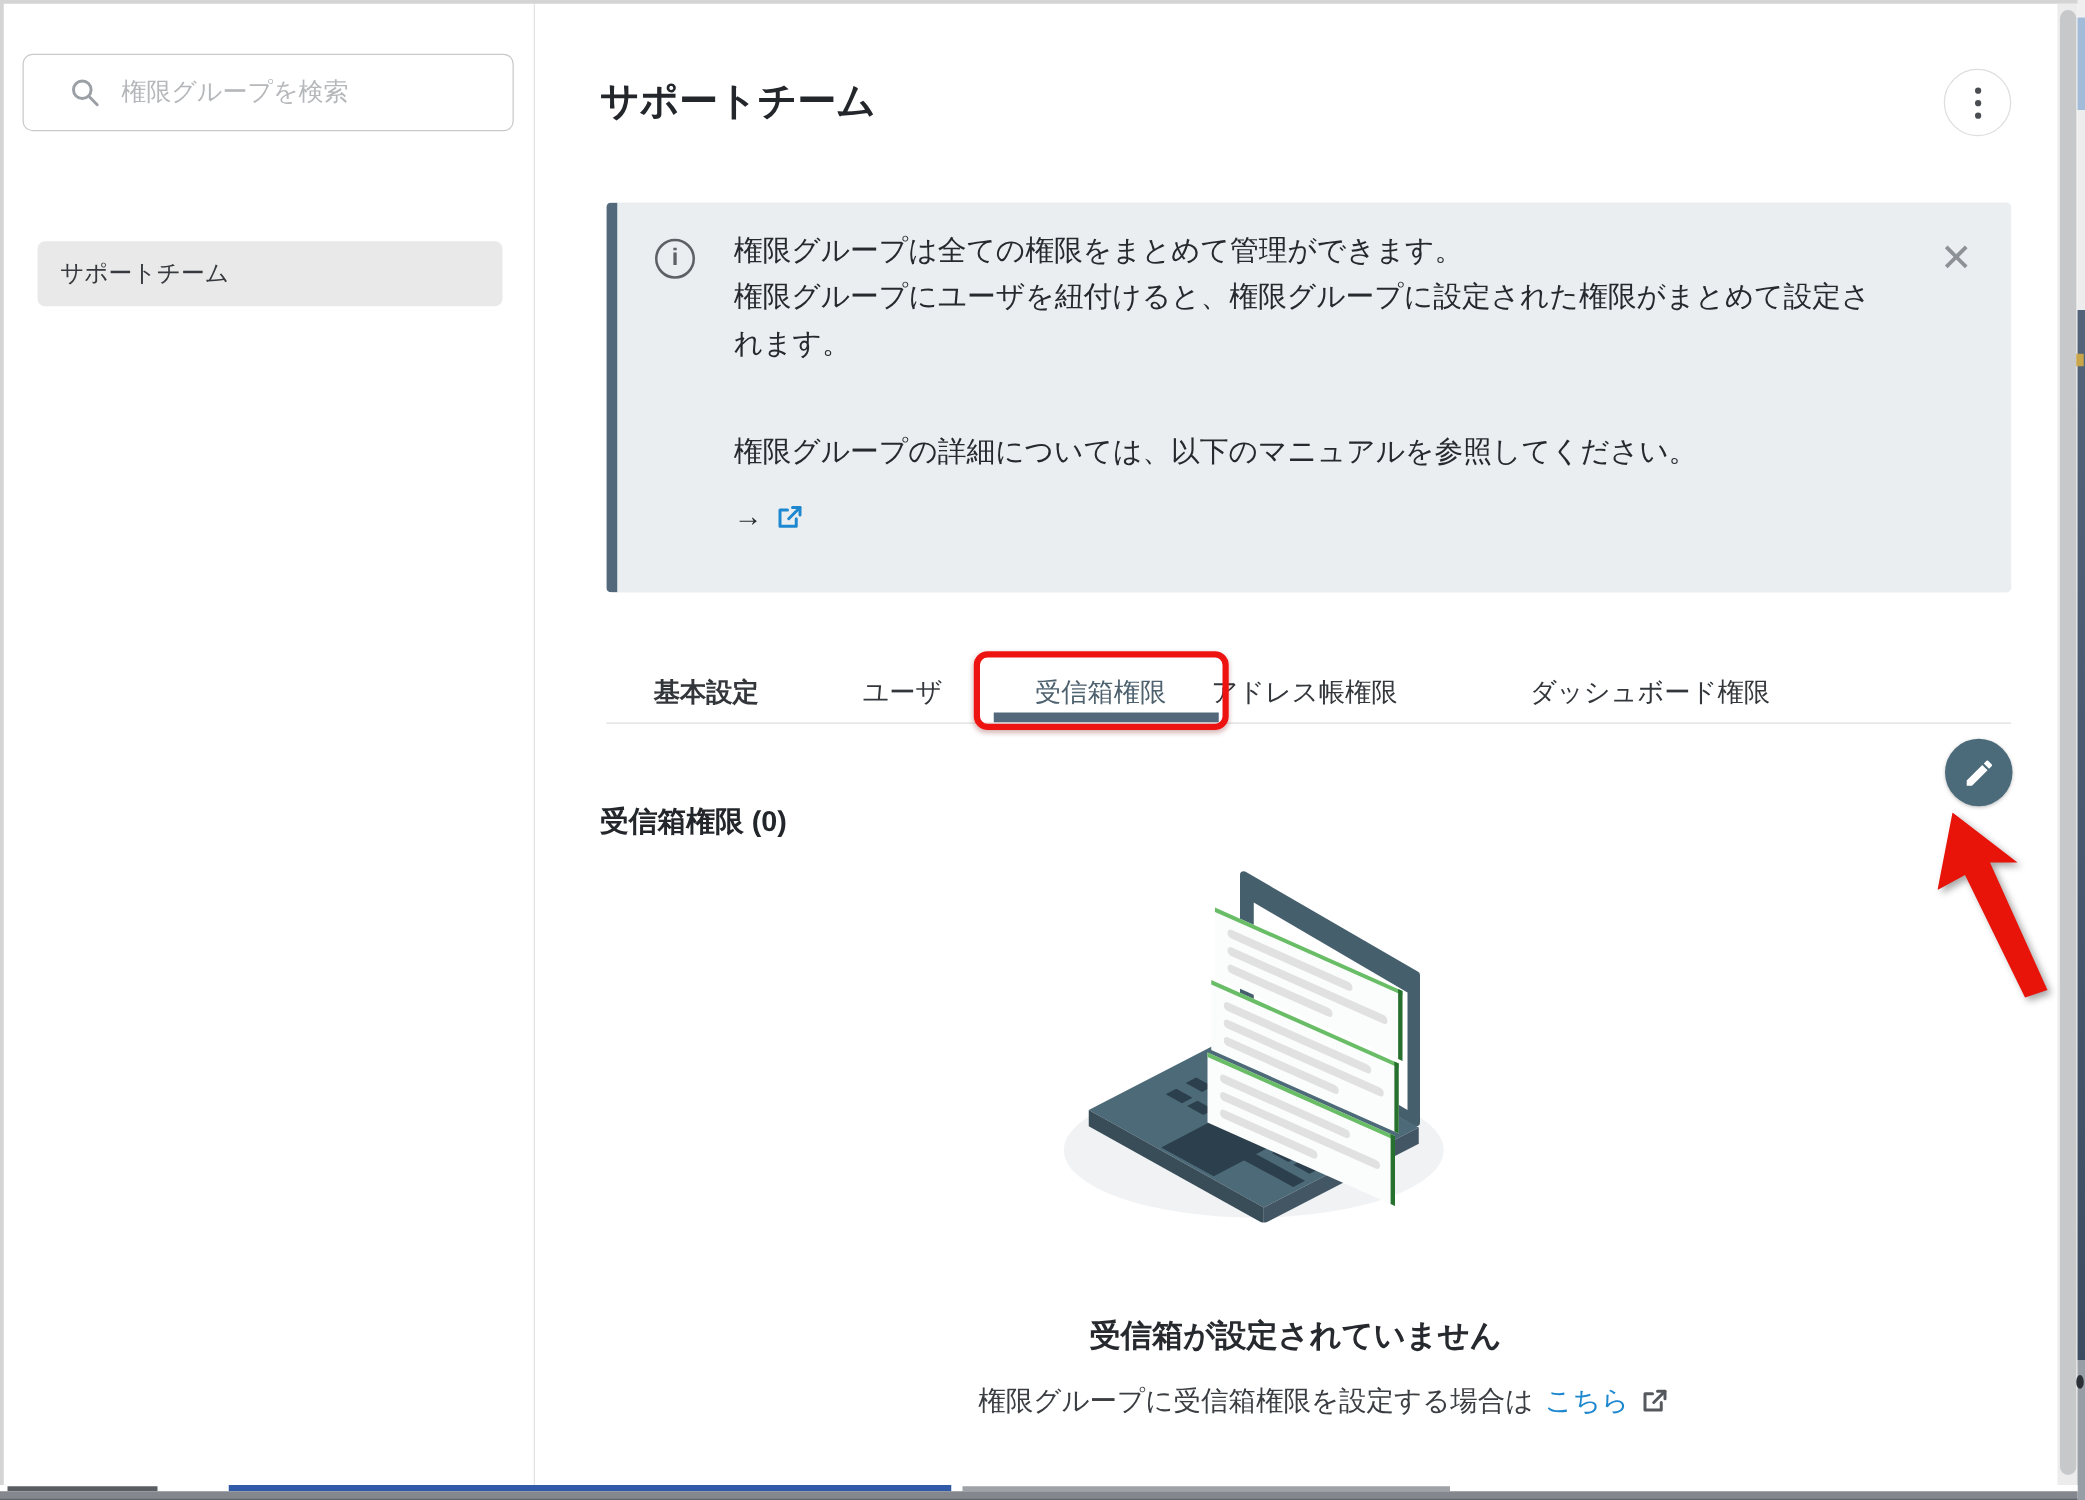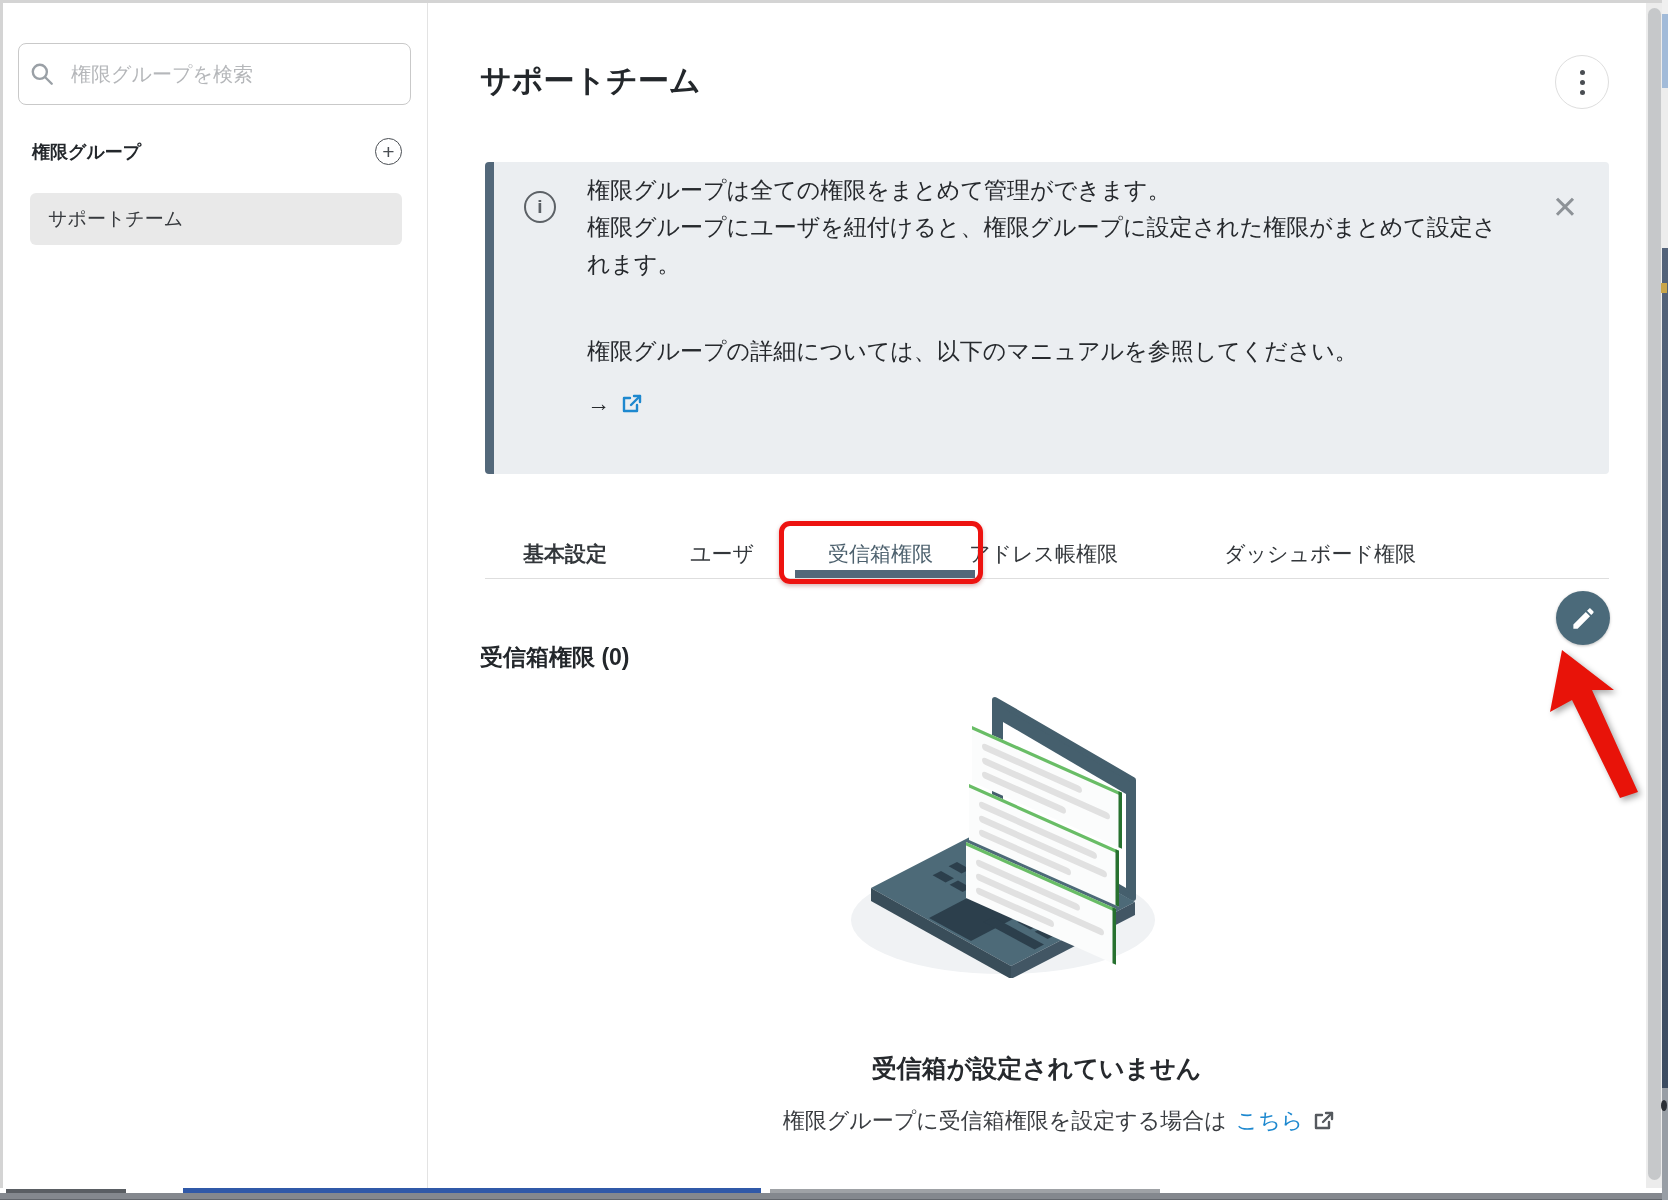--- a/index.html
+++ b/index.html
@@ -7,21 +7,21 @@
         font-family:"Liberation Sans","DejaVu Sans",sans-serif;color:#26292d;}
   .abs{position:absolute;}
 
   
   .edge-top{left:0;top:0;width:1668px;height:3px;background:#d4d4d4;}
   .edge-left{left:0;top:0;width:3px;height:1193px;background:#d4d4d4;}
   .sidebar-divider{left:427px;top:3px;width:1px;height:1190px;background:#e3e3e3;}
 
   
   .search-box{left:18px;top:43px;width:393px;height:62px;border:1px solid #c9c9c9;border-radius:8px;
-              display:flex;align-items:center;gap:14px;padding-left:10px;box-sizing:border-box;background:#fff;}
+              display:flex;align-items:center;gap:14px;padding-left:36px;box-sizing:border-box;background:#fff;}
   .search-box input{border:none;outline:none;font-size:20px;color:#36393d;width:280px;background:transparent;
                     font-family:inherit;}
   .search-box input::placeholder{color:#b5b7ba;}
   .side-head{left:32px;top:138px;width:370px;display:flex;justify-content:space-between;align-items:center;}
   .side-head .t{font-size:18px;font-weight:bold;color:#23272b;}
   .plus-btn{width:27px;height:27px;border:1.8px solid #4a4e53;border-radius:50%;box-sizing:border-box;
             display:flex;align-items:center;justify-content:center;font-size:21px;color:#4a4e53;line-height:1;
             background:#fff;cursor:pointer;}
   .side-item{left:30px;top:193px;width:372px;height:52px;background:#e9e9e9;border-radius:6px;
              display:flex;align-items:center;padding-left:18px;box-sizing:border-box;font-size:19px;color:#36393d;}
@@ -32,21 +32,21 @@
              box-sizing:border-box;background:#fff;display:flex;flex-direction:column;align-items:center;
              justify-content:center;gap:5px;cursor:pointer;}
   .kebab-btn i{width:5px;height:5px;border-radius:50%;background:#4a4e53;}
 
   
   .banner{left:485px;top:162px;width:1124px;height:312px;background:#ebeef1;border-left:9px solid #53687a;
           border-radius:4px;box-sizing:border-box;}
   .info-icon{left:524px;top:191px;width:32px;height:32px;border:2px solid #5c6166;border-radius:50%;
              box-sizing:border-box;display:flex;align-items:center;justify-content:center;
              font-size:19px;font-weight:600;color:#5c6166;font-style:normal;}
-  .banner-text{left:587px;top:172px;width:940px;font-size:23px;line-height:37px;color:#26292d;}
+  .banner-text{left:587px;top:182px;width:940px;font-size:23px;line-height:37px;color:#26292d;}
   .banner-line4{margin-top:50px;}
   .banner-link-row{margin-top:15px;display:flex;align-items:center;gap:10px;}
   .banner-link-row .arr{color:#26292d;}
   a.blue-link{color:#1d88cf;text-decoration:none;cursor:pointer;}
   .ext-ic{display:inline-block;vertical-align:-3px;}
   .banner-close{left:1546px;top:188px;width:38px;height:38px;font-size:31px;color:#8d9297;
                 display:flex;align-items:center;justify-content:center;cursor:pointer;}
 
   
   .tab{top:540px;font-size:21px;color:#33373b;cursor:pointer;white-space:nowrap;}
@@ -93,24 +93,20 @@
   <div class="abs sidebar-divider"></div>
 
   <div class="abs search-box">
     <svg width="26" height="26" viewBox="0 0 24 24">
       <circle cx="10" cy="10" r="6.5" fill="none" stroke="#9aa0a6" stroke-width="2.2"></circle>
       <line x1="15" y1="15" x2="21" y2="21" stroke="#9aa0a6" stroke-width="2.2" stroke-linecap="round"></line>
     </svg>
     <input type="text" placeholder="権限グループを検索" style="">
   </div>
 
-  <div class="abs side-head">
-    <span class="t">権限グループ</span>
-    <span class="plus-btn">+</span>
-  </div>
 
   <div class="abs side-item">
     <span>サポートチーム</span>
   </div>
 
   <div class="abs page-title">サポートチーム</div>
   <div class="abs kebab-btn">
     <i></i>
       <i></i>
       <i></i>

